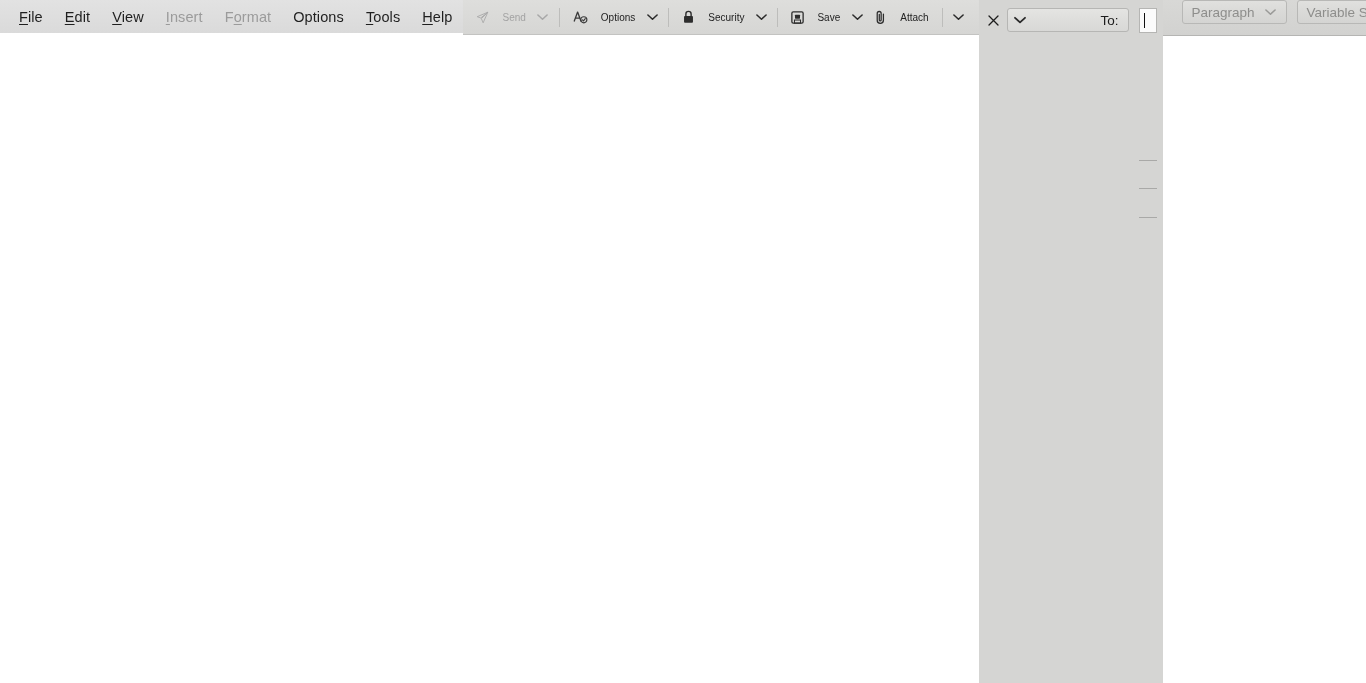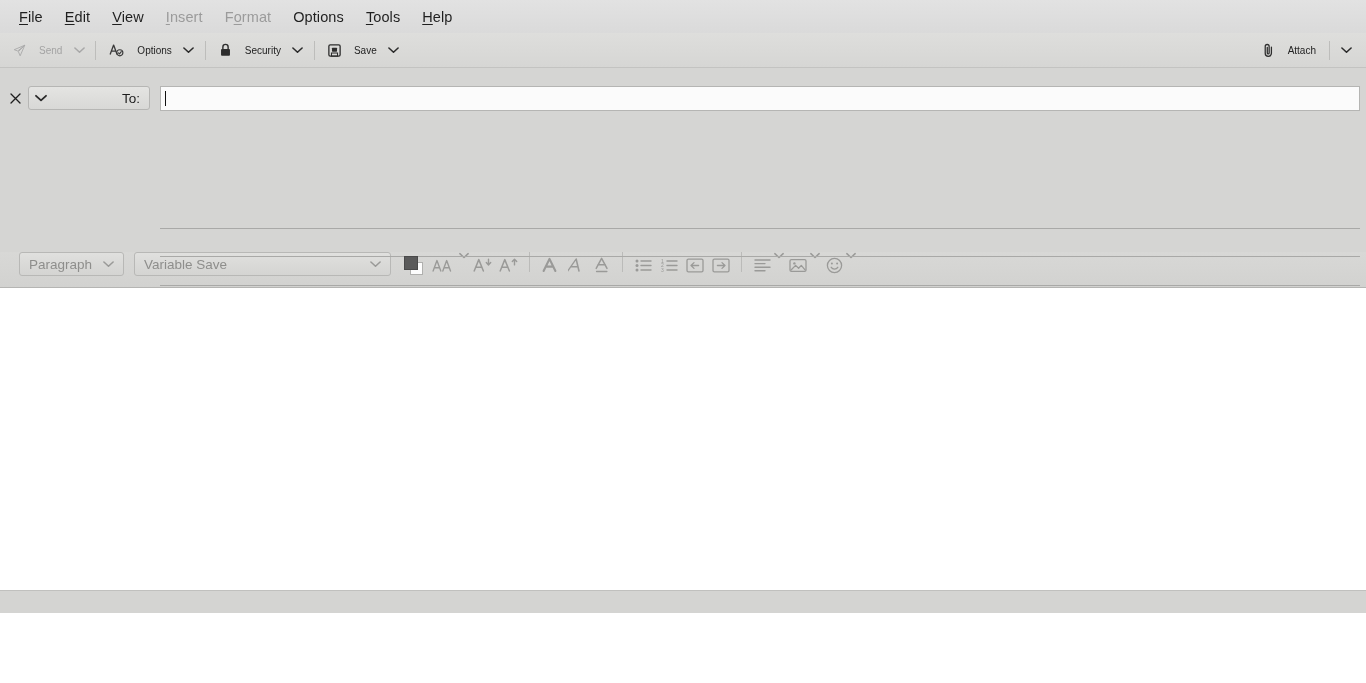--- a/index.html
+++ b/index.html
@@ -2,21 +2,21 @@
 <html><head>
 <meta charset="utf-8">
 <style>
   * { box-sizing: border-box; margin: 0; padding: 0; }
   html, body {
     width: 1366px; height: 683px;
     font-family: "Liberation Sans", sans-serif;
     background: #ffffff;
     overflow: hidden;
   }
-  .app { width: 1366px; height: 613px; display: flex; flex-direction: column; position: relative; }
+  .app { width: 1366px; height: 683px; display: flex; flex-direction: row; position: relative; }
 
   
   .menubar {
     height: 33px;
     background: linear-gradient(#e2e2e2, #dadada);
     display: flex; align-items: center;
     padding-left: 8px;
     flex: 0 0 33px;
   }
   .menu-item {
@@ -89,21 +89,21 @@
     filter: blur(.6px);
   }
   .redact.a { width: 306px; margin-left: 12px; }
   .redact.b { width: 172px; margin-left: 20px; opacity: .55; }
   .from-caret {
     position: absolute; right: 10px; top: 50%; transform: translateY(-50%);
     color: #2a2a2a; display: flex; align-items: center;
   }
 
   
-  .row-to { height: 30px; margin-top: 12px; }
+  .row-to { height: 30px; margin-top: 2px; }
   .to-remove {
     width: 22px; height: 22px; margin-left: 4px;
     display: flex; align-items: center; justify-content: center;
     font-size: 15px; color: #1d1d1d; line-height: 1;
   }
   .to-pill {
     display: flex; align-items: center;
     width: 122px; height: 24px;
     background: linear-gradient(#e4e4e2, #d8d8d6);
     border: 1px solid #b6b6b4; border-radius: 3px;

